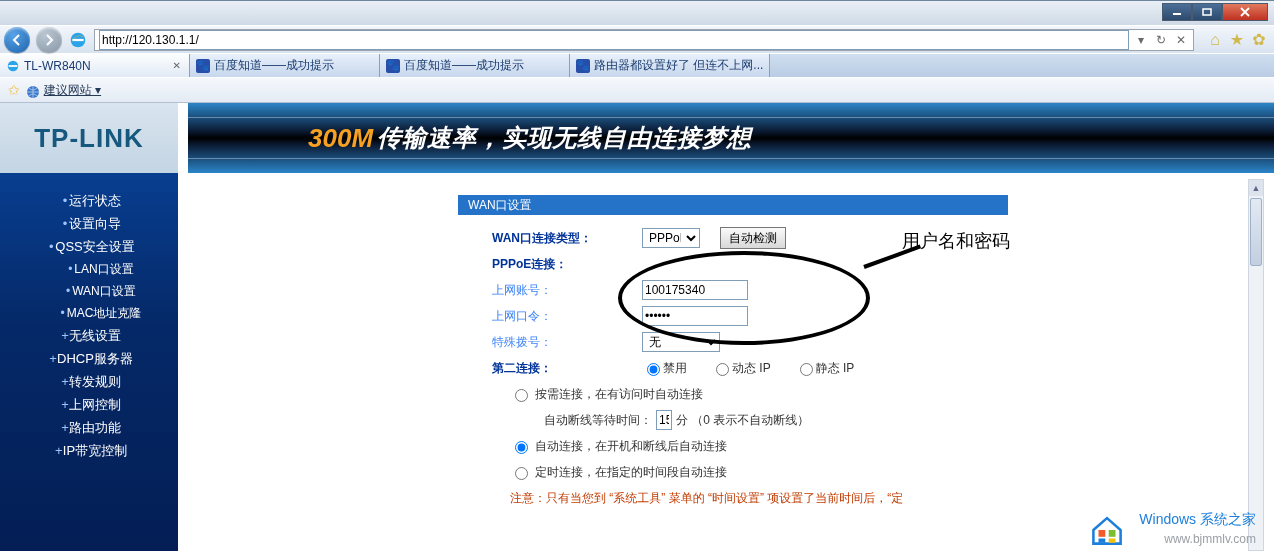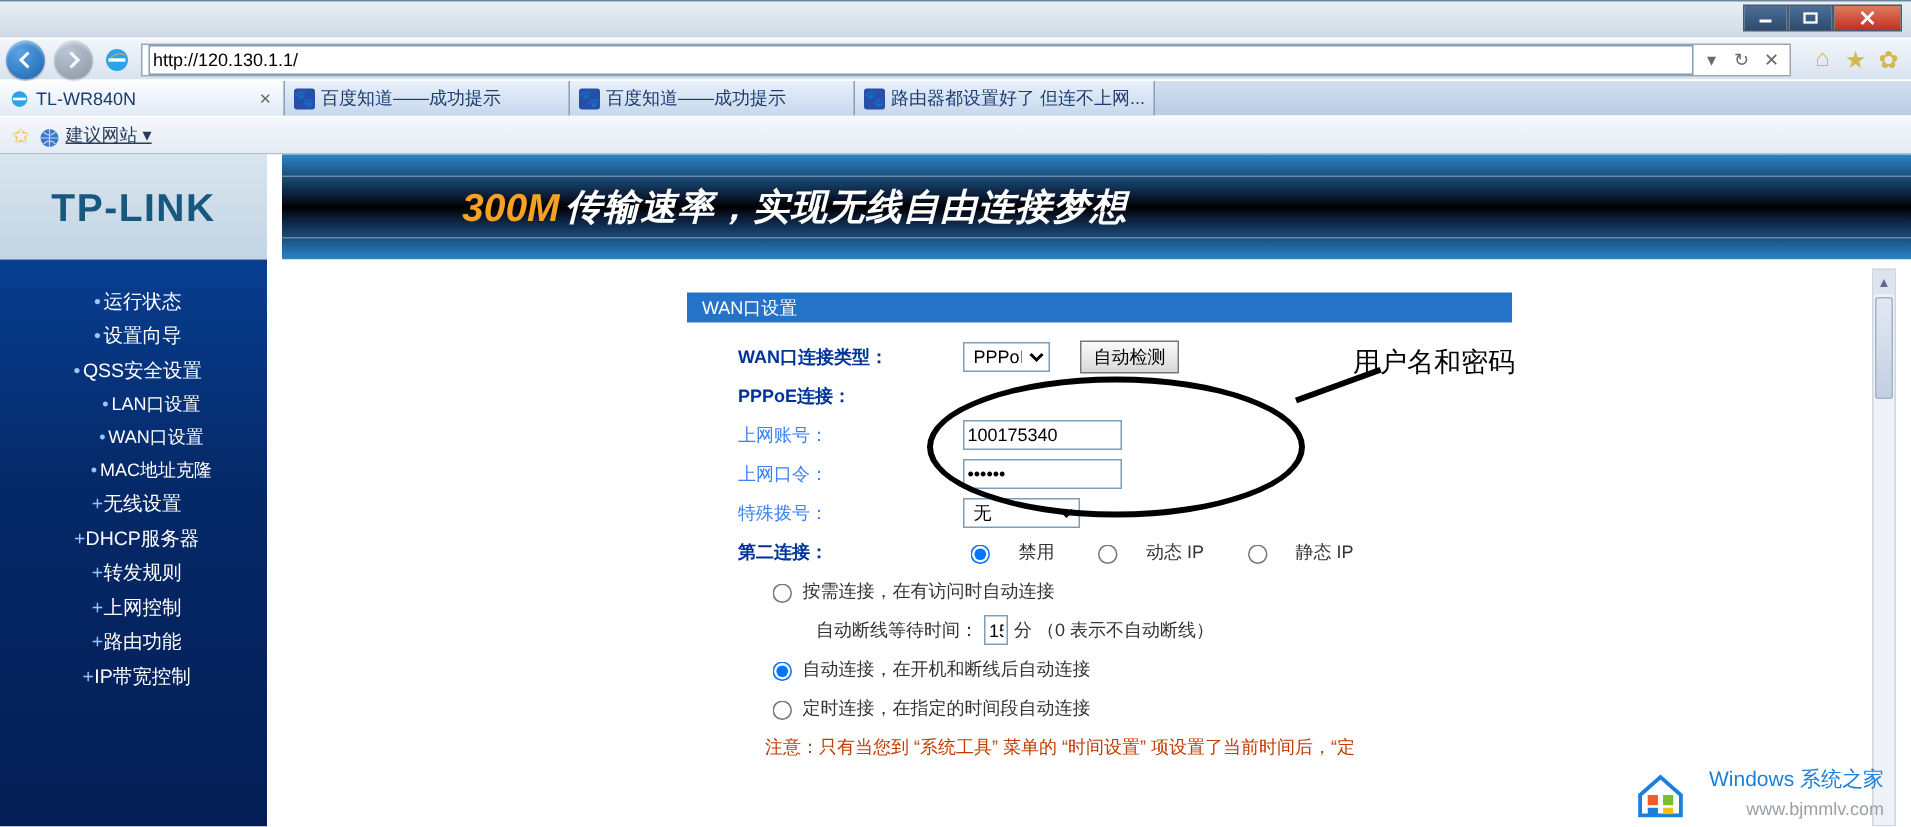--- a/index.html
+++ b/index.html
@@ -63,21 +63,21 @@
   .panel-hdr { margin:22px 0 0 270px; width:550px; height:20px; background:#2573c9; color:#fff; font-size:12px; padding-left:10px; line-height:20px; }
   .panel-body { margin-left:270px; width:550px; padding:10px 16px 0 34px; }
   .row { display:flex; align-items:center; min-height:26px; }
   .label { width:150px; color:#3b82f6; font-size:12px; }
   .bold { font-weight:700; color:#003399; }
   select, input[type=text], input[type=password] { height:20px; border:1px solid #7f9db9; font-size:12px; padding:0 2px; background:#fff; }
   select { width:58px; }
   input.field { width:106px; }
   .btn { height:22px; font-size:12px; padding:0 8px; border:1px solid #777; background:linear-gradient(#fafafa,#d8d8d8); cursor:pointer; }
   .radio-g { display:flex; align-items:center; gap:24px; }
-  .radio-g label { display:flex; align-items:flex-start; gap:16px; font-size:12px; color:#333; }
+  .radio-g label { display:flex; align-items:flex-start; gap:0; font-size:12px; color:#333; }
   .sub-row { margin-left:18px; font-size:12px; color:#333; display:flex; align-items:center; gap:4px; }
   .num-box { width:16px; height:18px; border:1px solid #7f9db9; text-align:center; }
   .warn { color:#c23b00; font-size:12px; margin-left:18px; }
 
   .scrollbar { position:absolute; right:10px; top:6px; width:16px; bottom:0; background:#eef1f5; border:1px solid #cfd6e0; }
   .scrollbar .arrow { height:16px; background:#dde4ee; text-align:center; line-height:16px; color:#668; font-size:9px; cursor:pointer; }
   .scrollbar .thumb { position:absolute; top:18px; left:1px; right:1px; height:68px; background:linear-gradient(#e2e9f3,#c2cfe0); border:1px solid #9fb1c9; border-radius:2px; cursor:pointer; }
 
   
   .anno-oval { position:absolute; left:430px; top:78px; width:252px; height:94px; border:4px solid #000; border-radius:50%; pointer-events:none; }

